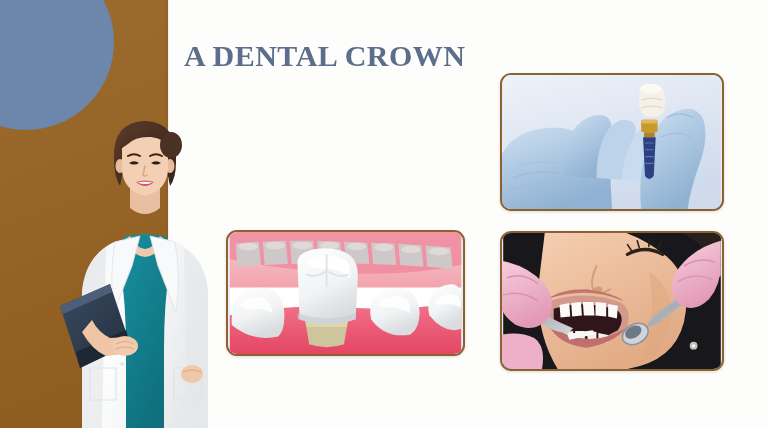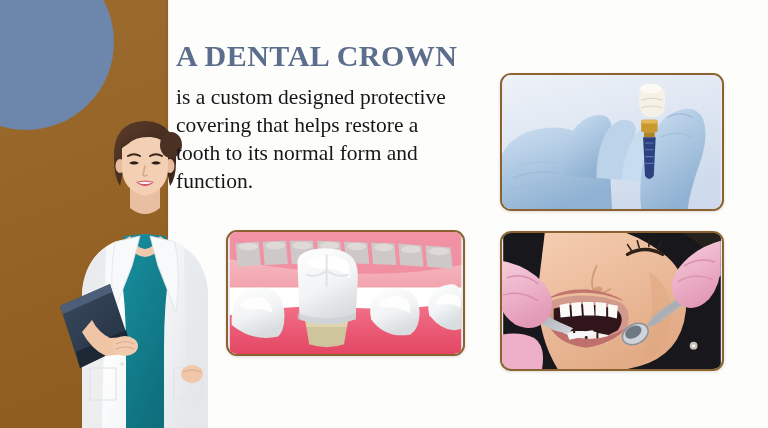--- a/index.html
+++ b/index.html
@@ -70,21 +70,21 @@
     width: 186px;
     height: 312px;
     overflow: hidden;
   }
 
   .doc-svg { display: block; width: 186px; height: 312px; }
 
   
   .text-block {
     position: absolute;
-    left: 176px;
+    left: 184px;
     top: 40px;
     width: 300px;
   }
 
   .headline {
     font-family: "Liberation Serif", serif;
     font-weight: bold;
     font-size: 30px;
     letter-spacing: 0.5px;
     line-height: 1.05;
@@ -200,21 +200,20 @@
       <path d="M64 228 Q74 223 82 228" stroke="#dda986" stroke-width="1.1" fill="none"></path>
       <path d="M64 233 Q74 229 82 233" stroke="#dda986" stroke-width="1.1" fill="none"></path>
 
       <ellipse cx="140" cy="258" rx="11" ry="9" fill="#f0c7a9"></ellipse>
       <path d="M131 256 Q140 252 149 256" stroke="#dca886" stroke-width="1.1" fill="none"></path>
     </svg>
   </div>
 
   <div class="text-block">
     <h1 class="headline">A DENTAL CROWN</h1>
-    <p class="body-copy">is a custom designed protective covering that helps restore a tooth to its normal form and function.</p>
   </div>
 
   <div class="photo-card" id="card-implant">
     <svg viewBox="0 0 224 138" xmlns="http://www.w3.org/2000/svg">
       <defs>
         <linearGradient id="bgImp" x1="0" y1="0" x2="0.4" y2="1">
           <stop offset="0" stop-color="#eef2f8"></stop>
           <stop offset="1" stop-color="#cfdbec"></stop>
         </linearGradient>
         <linearGradient id="gloveG" x1="0" y1="0" x2="0.5" y2="1">

